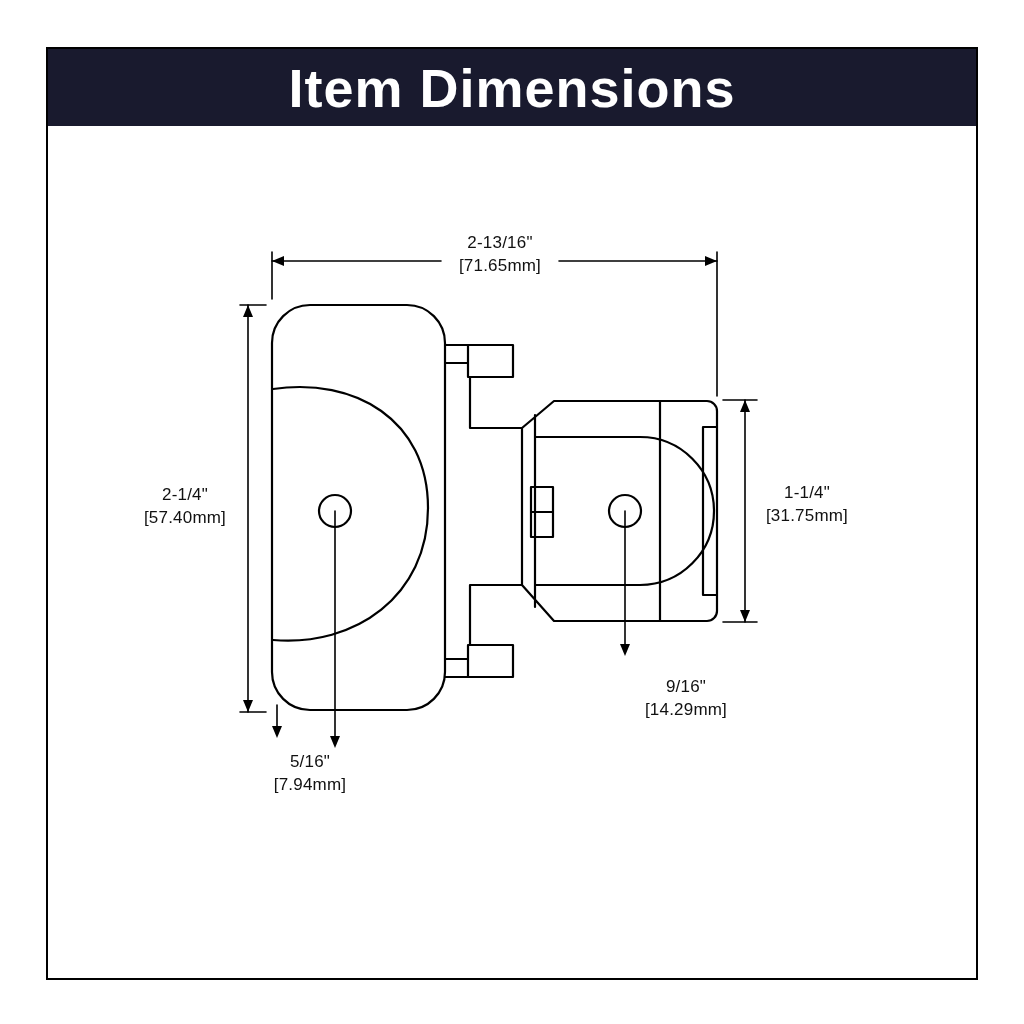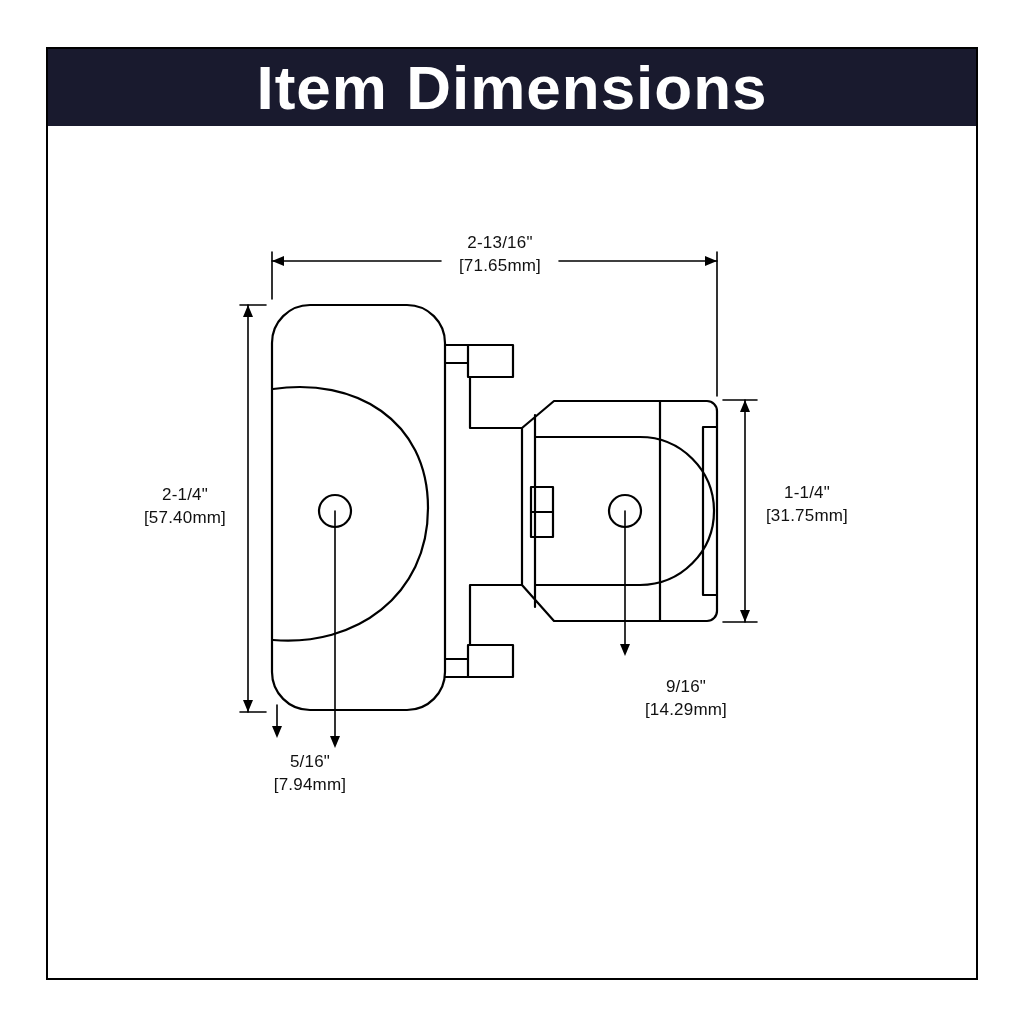--- a/index.html
+++ b/index.html
@@ -1,20 +1,20 @@
 <!DOCTYPE html>
 <html><head>
 <meta charset="utf-8">
 <style>
   * { margin:0; padding:0; box-sizing:border-box; }
   html,body { width:1024px; height:1024px; background:#ffffff; font-family:"Liberation Sans", sans-serif; }
   .page { position:relative; width:1024px; height:1024px; background:#ffffff; overflow:hidden; }
   .card { position:absolute; left:46px; top:47px; width:932px; height:933px; border:2px solid #000; background:#fff; }
   .header { position:absolute; left:0; top:0; width:100%; height:77px; display:flex; align-items:center; justify-content:center; }
-  .header h1 { font-size:62px; font-weight:700; letter-spacing:1px; }
+  .header h1 { font-size:54px; font-weight:700; letter-spacing:1px; }
   svg.diagram { position:absolute; left:0; top:0; width:1024px; height:1024px; pointer-events:none; }
   .dim-label { position:absolute; transform:translateX(-50%); text-align:center; font-size:17px; line-height:23px; color:#111; letter-spacing:.2px; white-space:nowrap; }
   .dim-label span { display:block; }
 </style>
 </head>
 <body>
 
 <div class="page">
 
   <div class="card">

